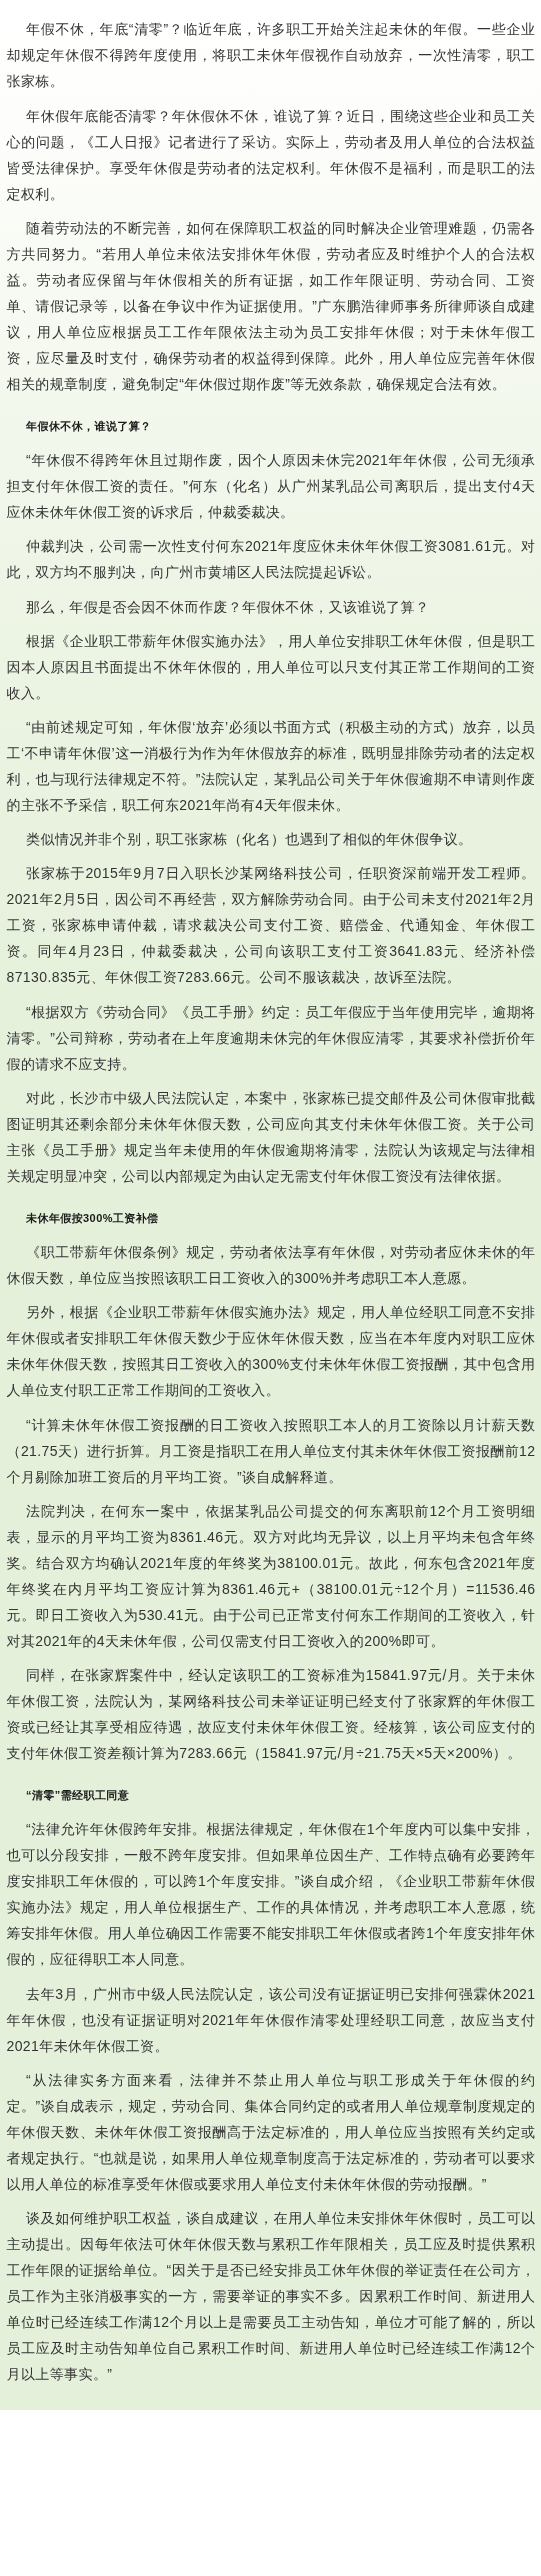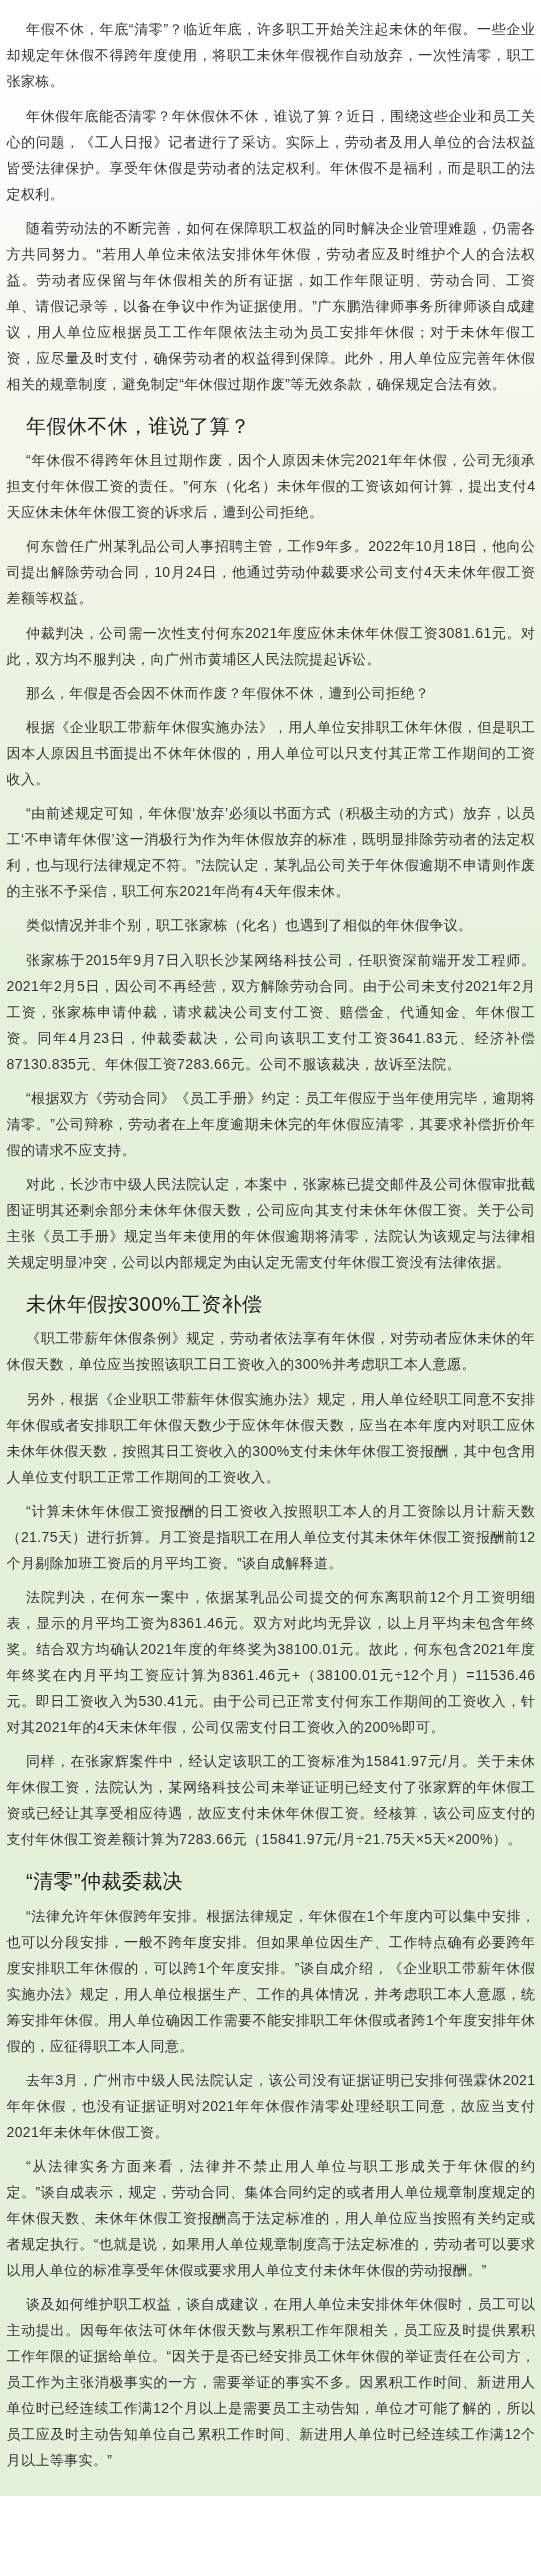--- a/index.html
+++ b/index.html
@@ -30,54 +30,53 @@
     font-size: 14px;
     line-height: 26px;
     letter-spacing: 0.4px;
     text-align: justify;
   }
   .para {
     margin: 8.2px 0;
     text-indent: 19.6px;
   }
   .heading {
-    font-size: 20px;
-    font-weight: normal;
+    font-size: 11px;
+    font-weight: bold;
     color: #1a1a1a;
     margin: 16.3px 0 8.2px 0;
     text-indent: 19.6px;
     line-height: 26px;
   }
 </style>
 </head>
 <body>
 
 <div class="page">
   <article class="article" id="article">
       <p class="para">年假不休，年底“清零”？临近年底，许多职工开始关注起未休的年假。一些企业却规定年休假不得跨年度使用，将职工未休年假视作自动放弃，一次性清零，职工张家栋。</p>
       <p class="para">年休假年底能否清零？年休假休不休，谁说了算？近日，围绕这些企业和员工关心的问题，《工人日报》记者进行了采访。实际上，劳动者及用人单位的合法权益皆受法律保护。享受年休假是劳动者的法定权利。年休假不是福利，而是职工的法定权利。</p>
       <p class="para">随着劳动法的不断完善，如何在保障职工权益的同时解决企业管理难题，仍需各方共同努力。“若用人单位未依法安排休年休假，劳动者应及时维护个人的合法权益。劳动者应保留与年休假相关的所有证据，如工作年限证明、劳动合同、工资单、请假记录等，以备在争议中作为证据使用。”广东鹏浩律师事务所律师谈自成建议，用人单位应根据员工工作年限依法主动为员工安排年休假；对于未休年假工资，应尽量及时支付，确保劳动者的权益得到保障。此外，用人单位应完善年休假相关的规章制度，避免制定“年休假过期作废”等无效条款，确保规定合法有效。</p>
       <h2 class="heading">年假休不休，谁说了算？</h2>
-      <p class="para">“年休假不得跨年休且过期作废，因个人原因未休完2021年年休假，公司无须承担支付年休假工资的责任。”何东（化名）未休年假的工资该如何计算，提出支付4天应休未休年休假工资的诉求后，遭到公司拒绝。</p>
-      <p class="para">何东曾任广州某乳品公司人事招聘主管，工作9年多。2022年10月18日，他向公司提出解除劳动合同，10月24日，他通过劳动仲裁要求公司支付4天未休年假工资差额等权益。</p>
+      <p class="para">“年休假不得跨年休且过期作废，因个人原因未休完2021年年休假，公司无须承担支付年休假工资的责任。”何东（化名）从广州某乳品公司离职后，提出支付4天应休未休年休假工资的诉求后，仲裁委裁决。</p>
       <p class="para">仲裁判决，公司需一次性支付何东2021年度应休未休年休假工资3081.61元。对此，双方均不服判决，向广州市黄埔区人民法院提起诉讼。</p>
-      <p class="para">那么，年假是否会因不休而作废？年假休不休，遭到公司拒绝？</p>
+      <p class="para">那么，年假是否会因不休而作废？年假休不休，又该谁说了算？</p>
       <p class="para">根据《企业职工带薪年休假实施办法》，用人单位安排职工休年休假，但是职工因本人原因且书面提出不休年休假的，用人单位可以只支付其正常工作期间的工资收入。</p>
       <p class="para">“由前述规定可知，年休假‘放弃’必须以书面方式（积极主动的方式）放弃，以员工‘不申请年休假’这一消极行为作为年休假放弃的标准，既明显排除劳动者的法定权利，也与现行法律规定不符。”法院认定，某乳品公司关于年休假逾期不申请则作废的主张不予采信，职工何东2021年尚有4天年假未休。</p>
       <p class="para">类似情况并非个别，职工张家栋（化名）也遇到了相似的年休假争议。</p>
       <p class="para">张家栋于2015年9月7日入职长沙某网络科技公司，任职资深前端开发工程师。2021年2月5日，因公司不再经营，双方解除劳动合同。由于公司未支付2021年2月工资，张家栋申请仲裁，请求裁决公司支付工资、赔偿金、代通知金、年休假工资。同年4月23日，仲裁委裁决，公司向该职工支付工资3641.83元、经济补偿87130.835元、年休假工资7283.66元。公司不服该裁决，故诉至法院。</p>
       <p class="para">“根据双方《劳动合同》《员工手册》约定：员工年假应于当年使用完毕，逾期将清零。”公司辩称，劳动者在上年度逾期未休完的年休假应清零，其要求补偿折价年假的请求不应支持。</p>
       <p class="para">对此，长沙市中级人民法院认定，本案中，张家栋已提交邮件及公司休假审批截图证明其还剩余部分未休年休假天数，公司应向其支付未休年休假工资。关于公司主张《员工手册》规定当年未使用的年休假逾期将清零，法院认为该规定与法律相关规定明显冲突，公司以内部规定为由认定无需支付年休假工资没有法律依据。</p>
       <h2 class="heading">未休年假按300%工资补偿</h2>
       <p class="para">《职工带薪年休假条例》规定，劳动者依法享有年休假，对劳动者应休未休的年休假天数，单位应当按照该职工日工资收入的300%并考虑职工本人意愿。</p>
       <p class="para">另外，根据《企业职工带薪年休假实施办法》规定，用人单位经职工同意不安排年休假或者安排职工年休假天数少于应休年休假天数，应当在本年度内对职工应休未休年休假天数，按照其日工资收入的300%支付未休年休假工资报酬，其中包含用人单位支付职工正常工作期间的工资收入。</p>
       <p class="para">“计算未休年休假工资报酬的日工资收入按照职工本人的月工资除以月计薪天数（21.75天）进行折算。月工资是指职工在用人单位支付其未休年休假工资报酬前12个月剔除加班工资后的月平均工资。”谈自成解释道。</p>
       <p class="para">法院判决，在何东一案中，依据某乳品公司提交的何东离职前12个月工资明细表，显示的月平均工资为8361.46元。双方对此均无异议，以上月平均未包含年终奖。结合双方均确认2021年度的年终奖为38100.01元。故此，何东包含2021年度年终奖在内月平均工资应计算为8361.46元+（38100.01元÷12个月）=11536.46元。即日工资收入为530.41元。由于公司已正常支付何东工作期间的工资收入，针对其2021年的4天未休年假，公司仅需支付日工资收入的200%即可。</p>
       <p class="para">同样，在张家辉案件中，经认定该职工的工资标准为15841.97元/月。关于未休年休假工资，法院认为，某网络科技公司未举证证明已经支付了张家辉的年休假工资或已经让其享受相应待遇，故应支付未休年休假工资。经核算，该公司应支付的支付年休假工资差额计算为7283.66元（15841.97元/月÷21.75天×5天×200%）。</p>
-      <h2 class="heading">“清零”仲裁委裁决</h2>
+      <h2 class="heading">“清零”需经职工同意</h2>
       <p class="para">“法律允许年休假跨年安排。根据法律规定，年休假在1个年度内可以集中安排，也可以分段安排，一般不跨年度安排。但如果单位因生产、工作特点确有必要跨年度安排职工年休假的，可以跨1个年度安排。”谈自成介绍，《企业职工带薪年休假实施办法》规定，用人单位根据生产、工作的具体情况，并考虑职工本人意愿，统筹安排年休假。用人单位确因工作需要不能安排职工年休假或者跨1个年度安排年休假的，应征得职工本人同意。</p>
       <p class="para">去年3月，广州市中级人民法院认定，该公司没有证据证明已安排何强霖休2021年年休假，也没有证据证明对2021年年休假作清零处理经职工同意，故应当支付2021年未休年休假工资。</p>
       <p class="para">“从法律实务方面来看，法律并不禁止用人单位与职工形成关于年休假的约定。”谈自成表示，规定，劳动合同、集体合同约定的或者用人单位规章制度规定的年休假天数、未休年休假工资报酬高于法定标准的，用人单位应当按照有关约定或者规定执行。“也就是说，如果用人单位规章制度高于法定标准的，劳动者可以要求以用人单位的标准享受年休假或要求用人单位支付未休年休假的劳动报酬。”</p>
       <p class="para">谈及如何维护职工权益，谈自成建议，在用人单位未安排休年休假时，员工可以主动提出。因每年依法可休年休假天数与累积工作年限相关，员工应及时提供累积工作年限的证据给单位。“因关于是否已经安排员工休年休假的举证责任在公司方，员工作为主张消极事实的一方，需要举证的事实不多。因累积工作时间、新进用人单位时已经连续工作满12个月以上是需要员工主动告知，单位才可能了解的，所以员工应及时主动告知单位自己累积工作时间、新进用人单位时已经连续工作满12个月以上等事实。”</p>
     </article>
 
 </div>
 
 
 </body></html>

